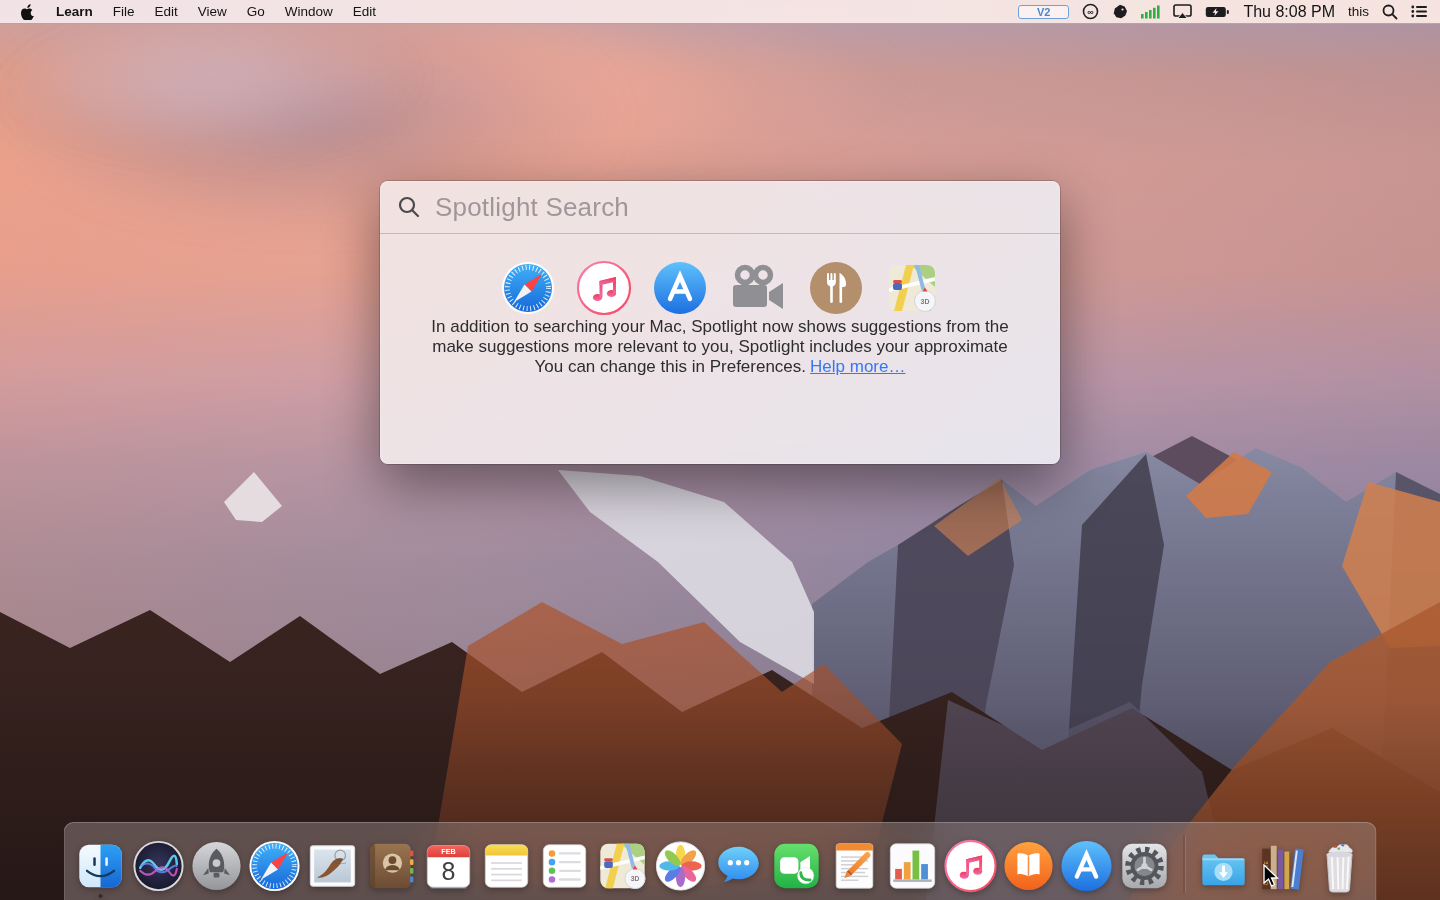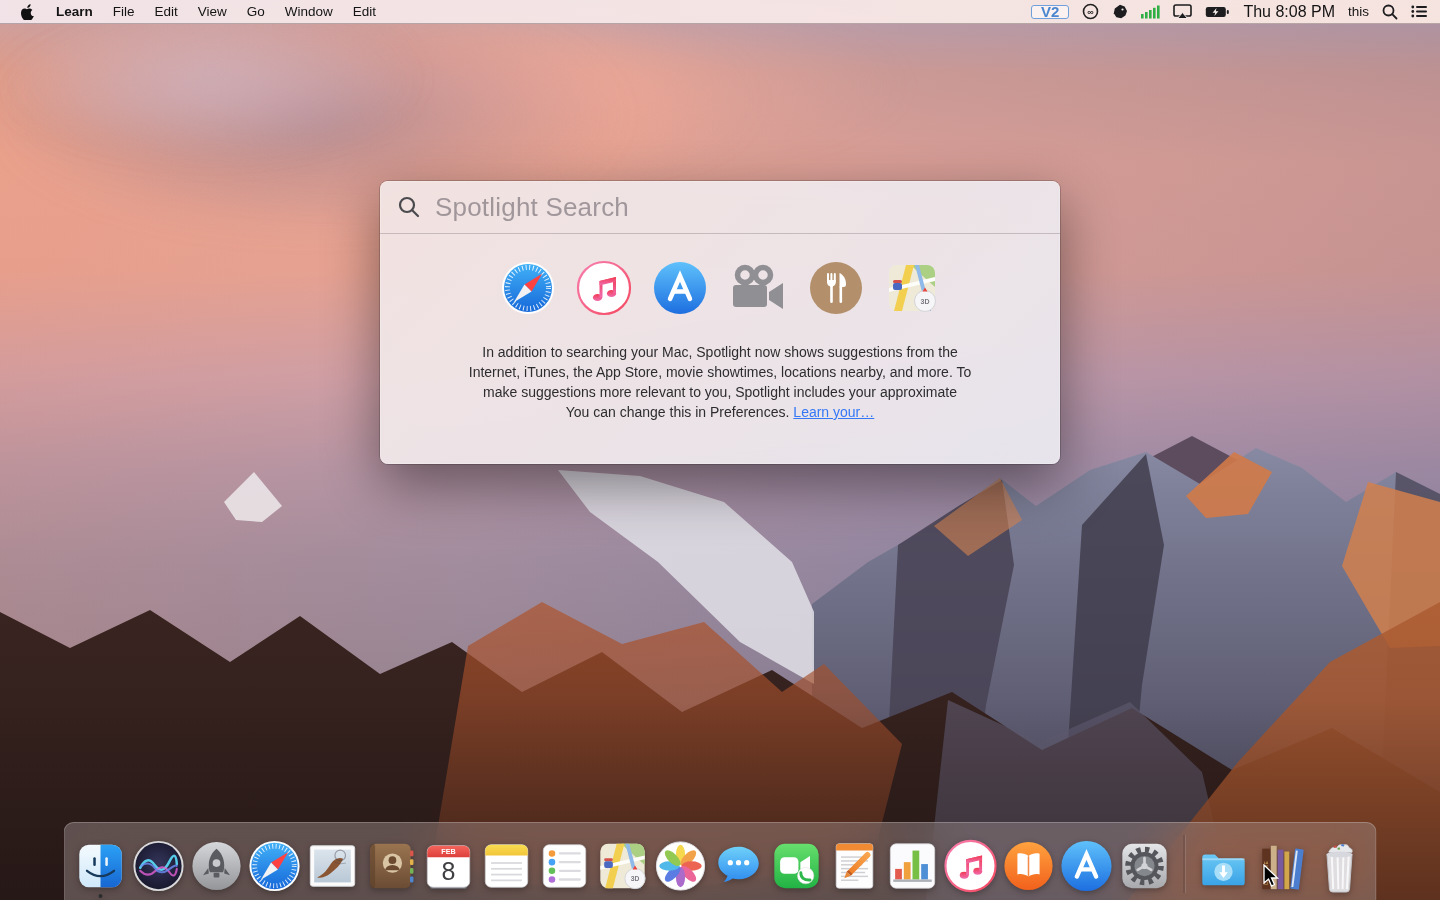--- a/index.html
+++ b/index.html
@@ -43,36 +43,36 @@
     background:linear-gradient(90deg,rgba(243,232,236,.93),rgba(251,234,227,.93));
     backdrop-filter:blur(18px) saturate(160%);
     border-bottom:1px solid rgba(82,62,68,.38);
     display:flex;align-items:center;justify-content:space-between;font-size:13.5px;color:#141414;}
   .mb-left{display:flex;align-items:center;padding-left:10px;}
   .mb-apple{padding:0 11px;display:flex;align-items:center;}
   .mi{padding:0 10px;line-height:23px;}
   .mi.bold{font-weight:bold;}
   .mb-right{display:flex;align-items:center;gap:13px;padding-right:12px;}
   .st{display:flex;align-items:center;}
-  .st-badge{border:1.4px solid #6fa0dc;border-radius:3px;color:#4a86cf;font-size:15px;font-weight:bold;
-    padding:0 9px;line-height:12px;background:rgba(255,255,255,.5);}
+  .st-badge{border:1.4px solid #6fa0dc;border-radius:3px;color:#4a86cf;font-size:11px;font-weight:bold;
+    padding:0 18px;line-height:12px;background:rgba(255,255,255,.5);}
   .mb-time{font-size:16px;}
   .mb-user{font-size:13.5px;font-weight:500;}
   
   .panel{position:absolute;left:380px;top:181px;width:680px;height:283px;z-index:40;border-radius:8px;
     background:linear-gradient(135deg,rgba(241,229,228,.96),rgba(233,231,238,.96));
     backdrop-filter:blur(26px) saturate(160%);
     box-shadow:0 20px 55px rgba(0,0,0,.45),0 0 0 1px rgba(0,0,0,.18),inset 0 0 0 1px rgba(255,255,255,.22);}
   .sp-search{height:52px;display:flex;align-items:center;padding:0 18px;gap:13px;}
   .sp-search input{flex:1;background:transparent;border:none;outline:none;font-size:26px;font-weight:300;
     color:#2b2b2d;font-family:"Liberation Sans",sans-serif;letter-spacing:.2px;}
   .sp-search input::placeholder{color:rgba(94,88,96,.55);}
   .sp-div{border-top:1px solid rgba(120,108,114,.35);}
   .sp-icons{margin-top:25px;display:flex;justify-content:center;align-items:center;gap:20px;height:58px;}
-  .sp-text{margin-top:25px;text-align:center;font-size:14px;line-height:20px;color:#2d2d2f;}
+  .sp-text{text-align:center;font-size:17px;line-height:20px;color:#2d2d2f;}
   .sp-link{color:#3478f6;text-decoration:underline;margin-left:4px;cursor:pointer;}
   
   .dock{position:absolute;bottom:0;left:50%;transform:translateX(-50%);z-index:45;
     display:flex;align-items:flex-end;gap:4px;padding:12px 9px 7px;
     background:rgba(150,140,141,.48);backdrop-filter:blur(24px) saturate(160%);
     border-radius:10px 10px 0 0;border:1px solid rgba(255,255,255,.22);border-bottom:none;}
   .dock-item{width:54px;height:54px;position:relative;filter:drop-shadow(0 2px 3px rgba(0,0,0,.3));}
   .dock-item svg{display:block;}
   .run-dot{position:absolute;left:50%;bottom:-5px;transform:translateX(-50%);width:4px;height:4px;
     border-radius:50%;background:#2c2c2e;}
@@ -326,24 +326,23 @@
         <polygon points="31,5 35,5 47,51 43,51" fill="#8fb9e8"></polygon>
         <rect x="9" y="20" width="9" height="3" rx="1.5" fill="#d4504a"></rect>
         <rect x="9" y="23" width="9" height="7" rx="2" fill="#4a69c0"></rect>
         <circle cx="41" cy="41" r="10.5" fill="#f6f6f8" stroke="#d4d4d8"></circle>
         <polygon points="38.5,31.5 43.5,31.5 41,27.5" fill="#e8453c"></polygon>
         <text x="41" y="44" font-size="7" fill="#7a7a80" text-anchor="middle" font-weight="bold">3D</text>
       </svg>
   </div>
   <div class="sp-text">
     <div>In addition to searching your Mac, Spotlight now shows suggestions from the</div>
-    <div>Internet, iTunes, the App Store, movie showtimes, locations nearby, and more. To</div>
     <div>make suggestions more relevant to you, Spotlight includes your approximate</div>
     <div>
-      <span>You can change this in Preferences.</span><span class="sp-link">Learn your…</span>
+      <span>You can change this in Preferences.</span><span class="sp-link">Help more…</span>
     </div>
   </div>
 </div>
 
 <div class="dock">
 
   <div class="dock-item">
     <svg width="54" height="54" viewBox="0 0 56 56">
         <rect x="6" y="6" width="44" height="44" rx="10" fill="url(#g-fndl)"></rect>
         <path d="M28 6 h12 a10 10 0 0 1 10 10 v24 a10 10 0 0 1 -10 10 H28 z" fill="url(#g-fnd)"></path>

